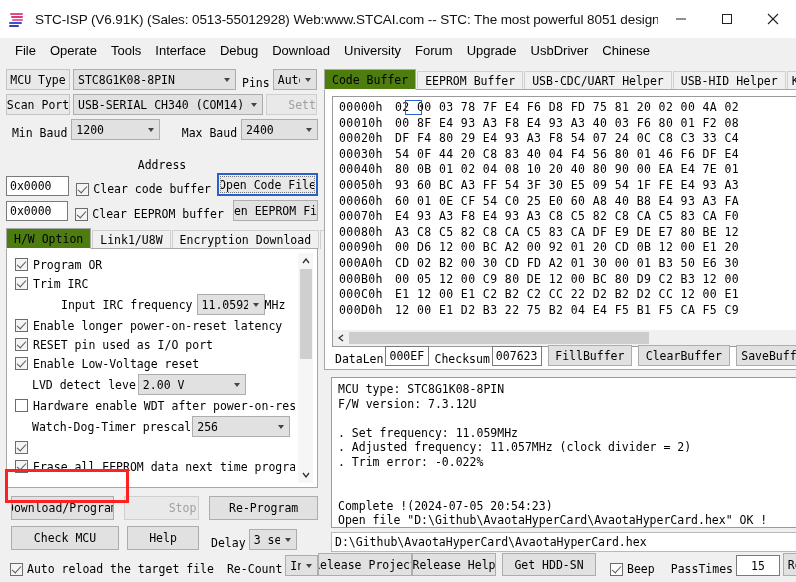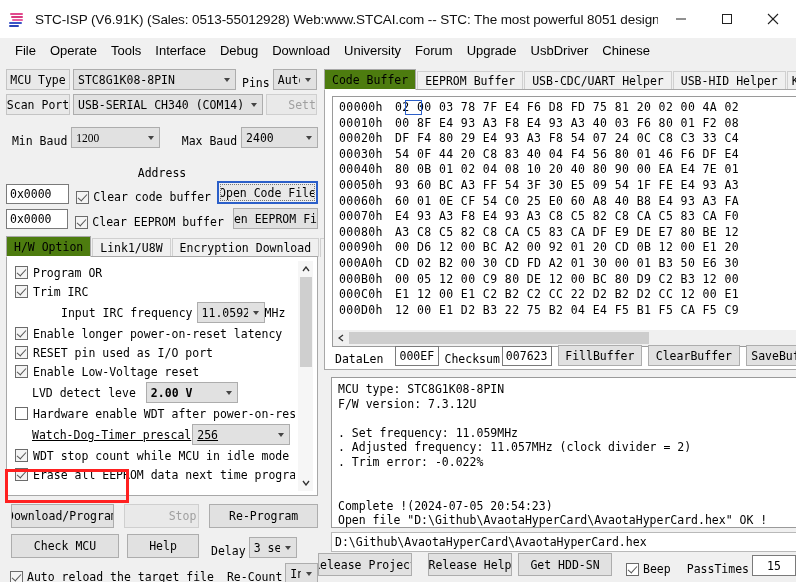--- a/index.html
+++ b/index.html
@@ -179,23 +179,23 @@
         <div class="btn flat" style="width:64px;">Scan Port</div>
         <div class="combo" style="width:190px; margin-left:3px;">
           <span class="cv">USB-SERIAL CH340 (COM14)</span>
           <span class="arr">
               <span class="caret"></span>
             </span>
         </div>
         <div class="btn disabled" style="width:51px; margin-left:3px;">Setting</div>
       </div>
 
-      <div class="row" style="margin-top:12px;">
+      <div class="row" style="margin-top:4px;">
         <div class="lbl" style="width:64px; text-align:right;">Min Baud</div>
-        <div class="combo" style="width:92px; margin-left:4px;font-family:Liberation Serif, serif;">
+        <div class="combo" style="width:92px; margin-left:4px;">
           <span class="cv">1200</span>
           <span class="arr">
               <span class="caret"></span>
             </span>
         </div>
         <div class="lbl" style="margin-left:22px;">Max Baud</div>
         <div class="combo" style="width:80px; margin-left:4px;">
           <span class="cv">2400</span>
           <span class="arr">
               <span class="caret"></span>
@@ -278,46 +278,45 @@
             <span class="lbl" style="margin-left:5px;">RESET pin used as I/O port</span>
           </div>
 
           <div class="optrow">
             <span class="box on gray"></span>
             <span class="lbl" style="margin-left:5px;">Enable Low-Voltage reset</span>
           </div>
 
           <div class="optrow" style="height:23px;">
             <span class="lbl" style="margin-left:17px;">LVD detect leve</span>
-            <span class="combo" style="width:92px; margin-left:10px;font-weight:bold;">
+            <span class="combo" style="width:108px; margin-left:2px;">
               <span class="cv">2.00 V</span>
               <span class="arr">
                   <span class="caret"></span>
                 </span>
             </span>
           </div>
 
           <div class="optrow">
             <span class="box"></span>
             <span class="lbl" style="margin-left:5px;">Hardware enable WDT after power-on-reset</span>
           </div>
 
-          <div class="optrow" style="height:23px;text-decoration:underline;">
+          <div class="optrow" style="height:23px;">
             <span class="lbl" style="margin-left:17px;">Watch-Dog-Timer prescal</span>
             <span class="combo" style="width:98px; margin-left:1px;">
               <span class="cv">256</span>
               <span class="arr">
                   <span class="caret"></span>
                 </span>
             </span>
           </div>
 
           <div class="optrow">
             <span class="box on gray"></span>
-            <span class="lbl" style="margin-left:5px;">WDT stop count while MCU in idle mode</span>
           </div>
 
           <div class="optrow">
             <span class="box on gray"></span>
             <span class="lbl" style="margin-left:5px;">Erase all EEPROM data next time program c</span>
           </div>
 
         </div>
 
         <div class="vsb" style="top:4px; right:4px; bottom:4px; width:15px; border:none; background:#f6f6f6;">
@@ -416,21 +415,21 @@
                 </svg>
             </div>
             <div class="hthumb" style="width:300px;"></div>
             <div style="flex:1;"></div>
 
           </div>
         </div>
 
         <div class="row" style="position:absolute; left:10px; bottom:3px;">
           <span class="lbl">DataLen</span>
-          <span class="txt" style="width:44px; margin-left:12px;">000EF</span>
+          <span class="txt" style="width:44px; margin-left:2px;">000EF</span>
           <span class="lbl" style="margin-left:5px;">Checksum</span>
           <span class="txt" style="width:50px; margin-left:2px;">007623</span>
           <span class="btn" style="width:84px; margin-left:6px;">FillBuffer</span>
           <span class="btn" style="width:92px; margin-left:6px;">ClearBuffer</span>
           <span class="btn" style="width:80px; margin-left:6px;">SaveBuffer</span>
         </div>
       </div>
 
       <div style="position:relative; height:151px; margin-top:7px;">
         <div class="logbox">
@@ -447,21 +446,21 @@
 
         </div>
       </div>
 
       <div class="txt" style="margin:4px 7px 0 7px; height:20px; border:1px solid #b9b9b9;">D:\Github\AvaotaHyperCard\AvaotaHyperCard.hex</div>
     </div>
   </div>
 
   <div class="row" style="position:absolute; left:318px; bottom:6px; height:23px;">
     <div class="btn" style="width:94px; height:23px;">Release Project</div>
-    <div class="btn" style="width:84px; height:23px; margin-left:16px;">Release Help</div>
+    <div class="btn" style="width:84px; height:23px; margin-left:0;">Release Help</div>
     <div class="btn" style="width:94px; height:23px; margin-left:6px;">Get HDD-SN</div>
     <div class="chk" style="margin-left:14px;">
       <span class="box on"></span>
       <span class="lbl">Beep</span>
     </div>
     <div class="lbl" style="margin-left:16px;">PassTimes</div>
     <div class="txt" style="width:44px; height:21px; margin-left:3px; justify-content:center;">15</div>
     <div class="btn" style="width:44px; height:23px; margin-left:3px;">Reset</div>
   </div>
 

